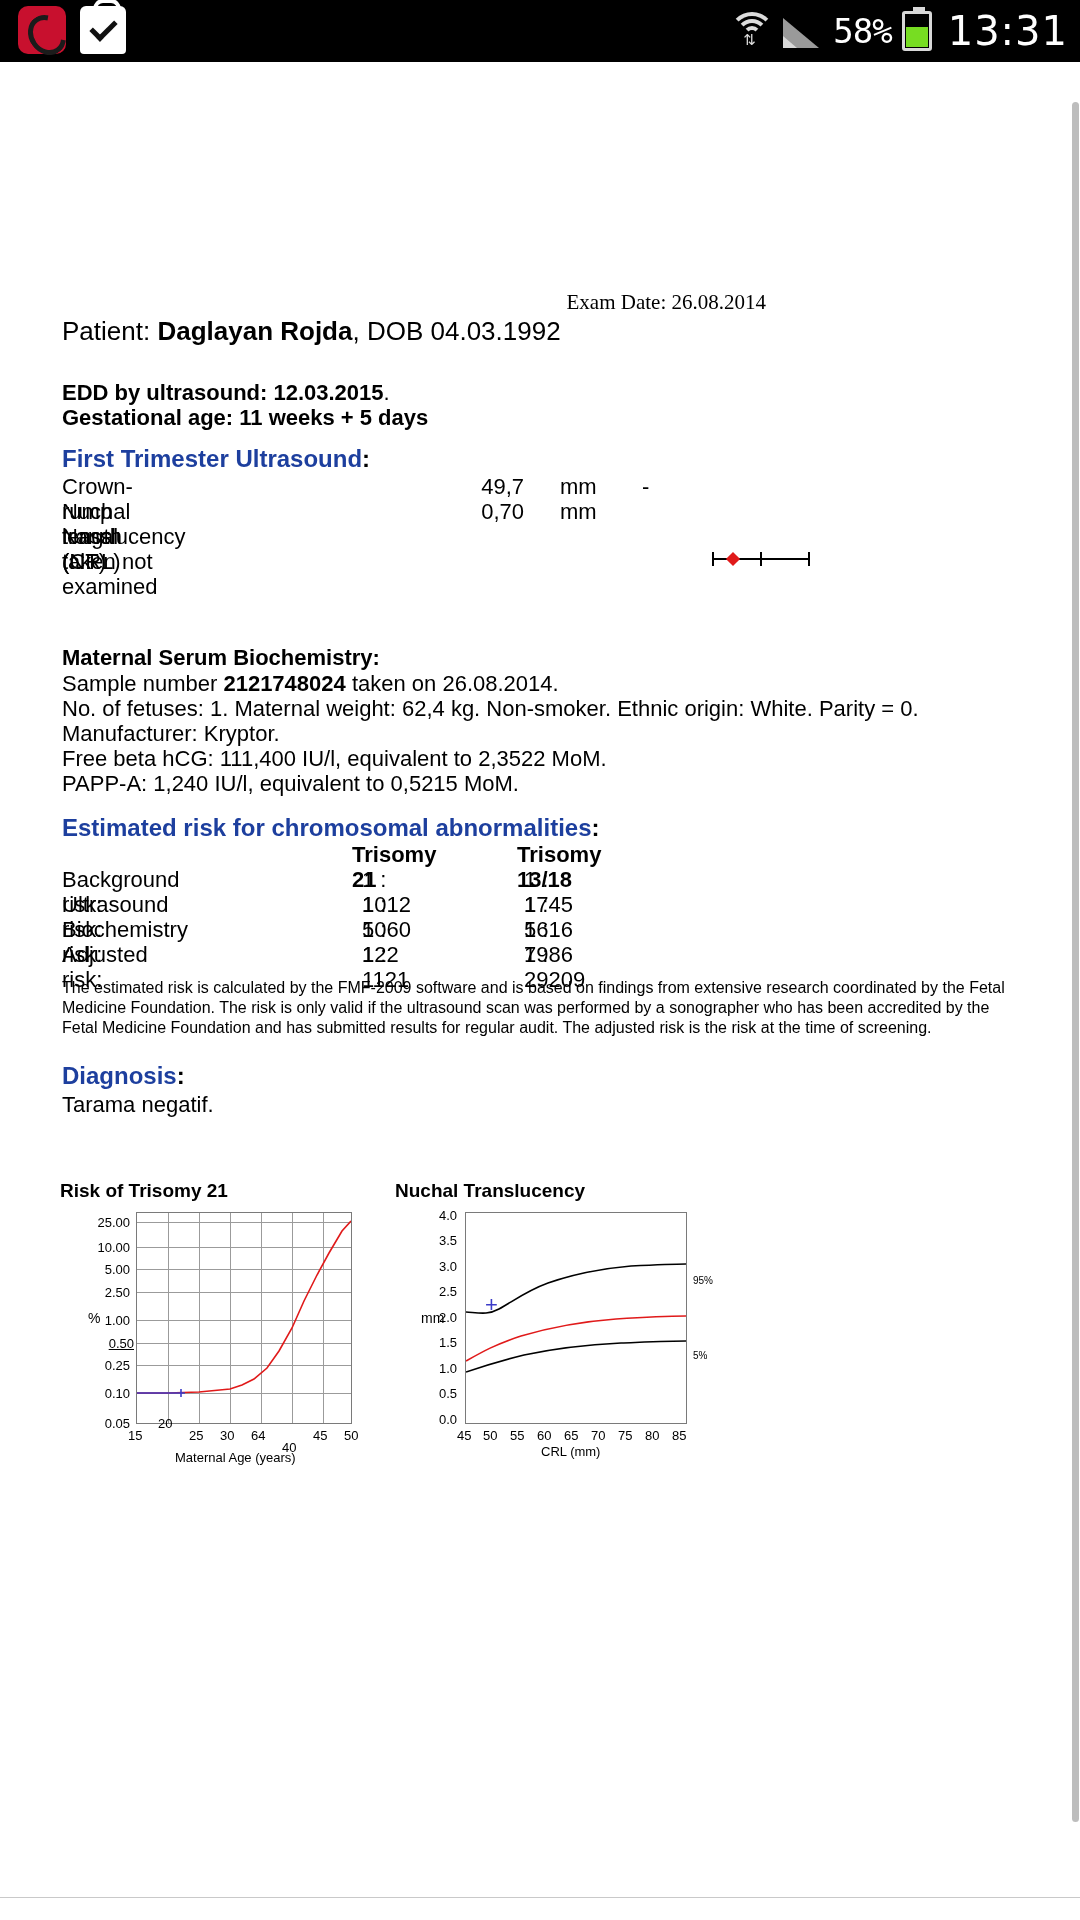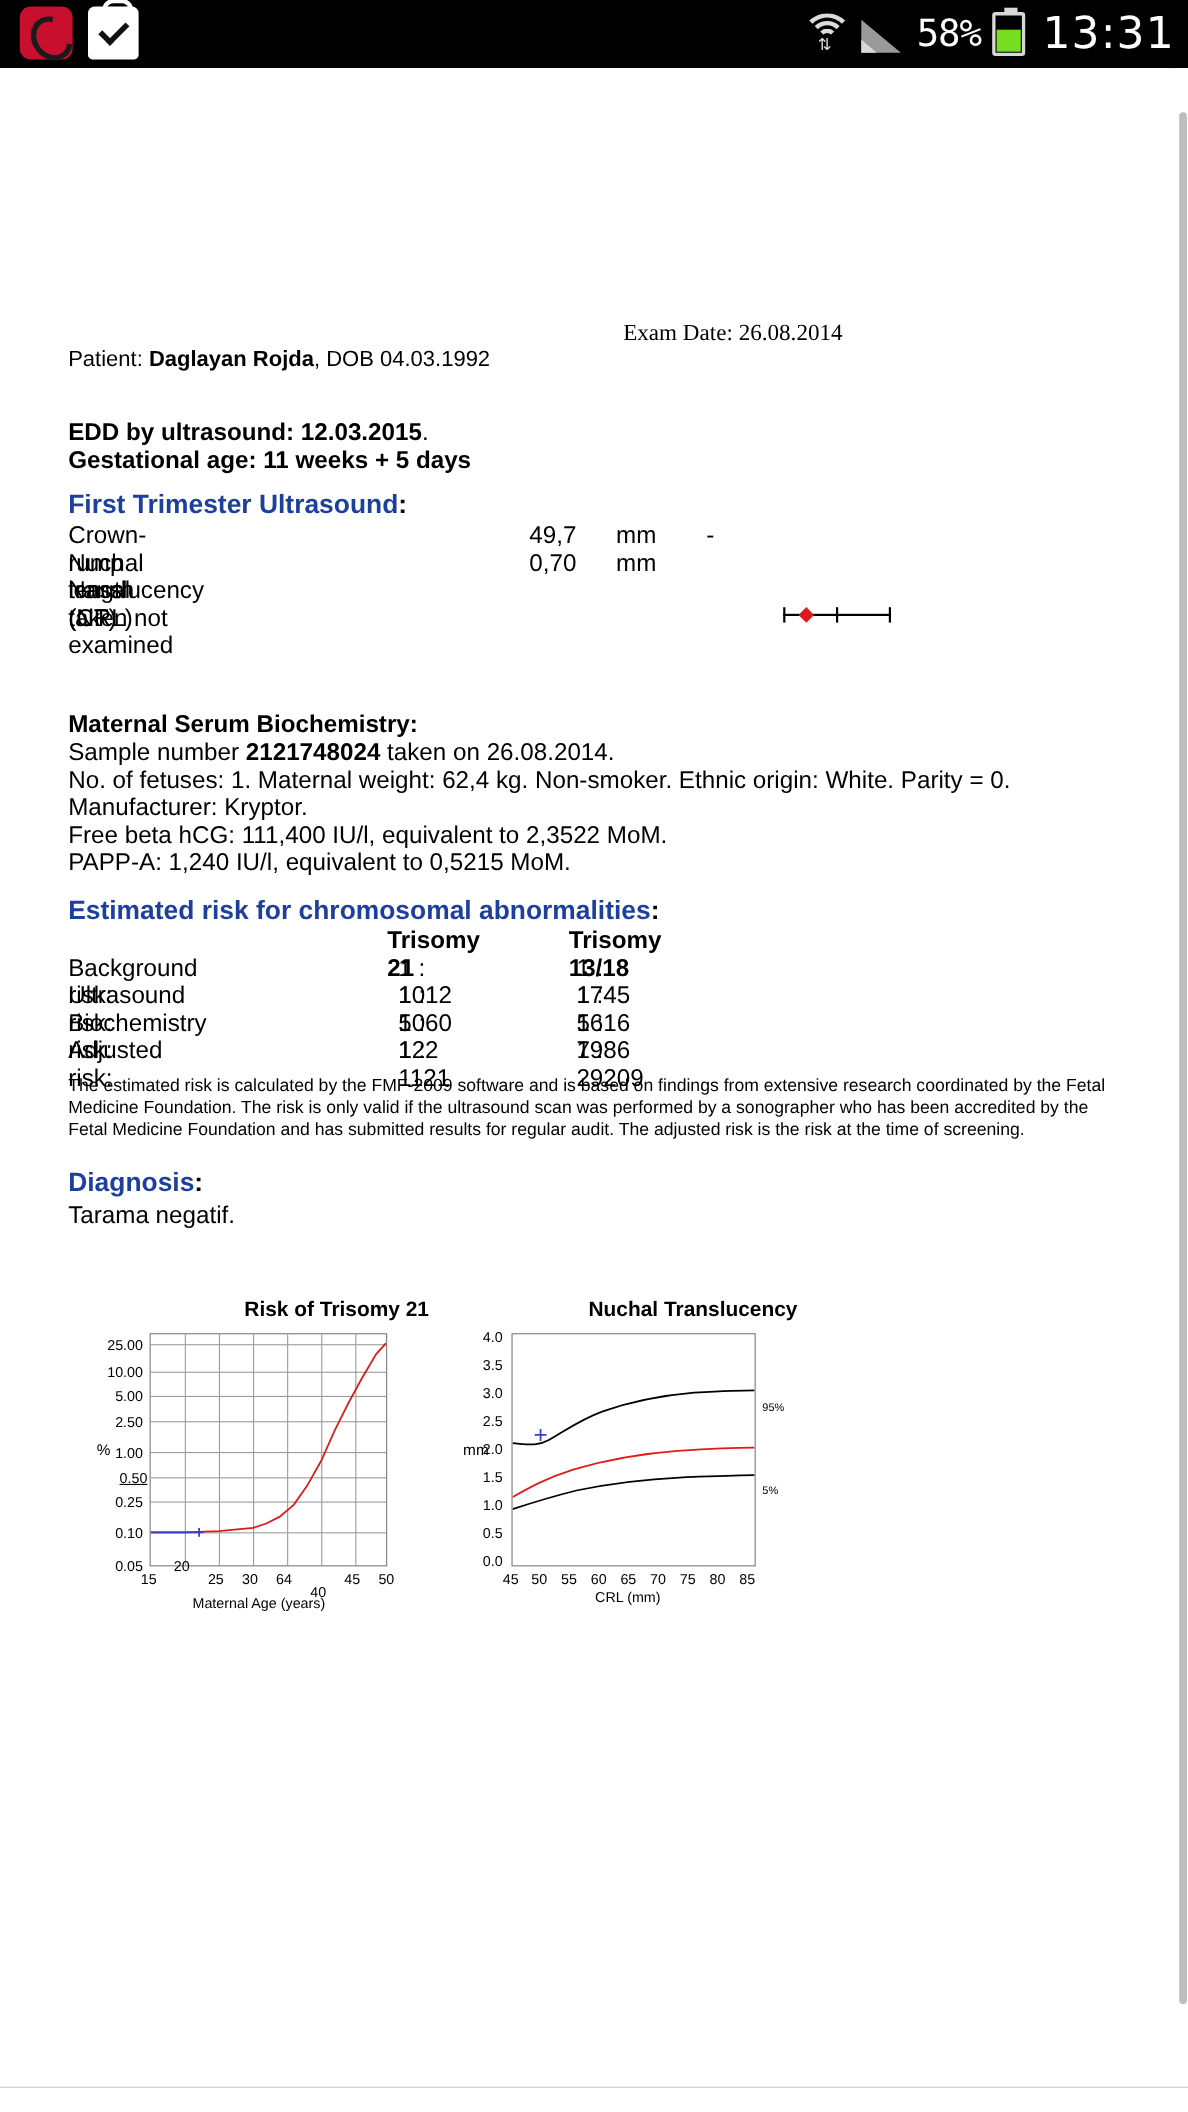--- a/index.html
+++ b/index.html
@@ -197,21 +197,21 @@
 
   .exam-date {
     position: absolute;
     right: 296px; top: 228px;
     font-family: "Liberation Serif", serif;
     font-size: 21px;
   }
   .patient-line {
     position: absolute;
     left: 62px; top: 254px;
-    font-size: 20px;
+    font-size: 26px;
     text-align: right;
   }
   .edd-line {
     position: absolute;
     left: 62px; top: 318px;
     font-size: 22px;
   }
   .ga-line {
     position: absolute;
     left: 62px; top: 343px;
@@ -300,21 +300,21 @@
   .diag-head { position: absolute; left: 62px; top: 1000px; }
   .diag-text { position: absolute; left: 62px; top: 1030px; font-size: 22px; }
 
   
   .chart-block { position: absolute; }
   #chart-t21 { left: 60px; top: 1118px; width: 330px; height: 312px; }
   #chart-nt  { left: 395px; top: 1118px; width: 330px; height: 312px; }
   .chart-title {
     position: absolute;
     top: 0; left: 0; width: 100%;
-    text-align: right;
+    text-align: left;
     font-size: 19px;
     font-weight: bold;
   }
   .plot {
     position: absolute;
     border: 1px solid #7a7a7a;
     background: #ffffff;
     box-sizing: border-box;
   }
   #plot-t21 { left: 76px; top: 32px; width: 216px; height: 212px; }

